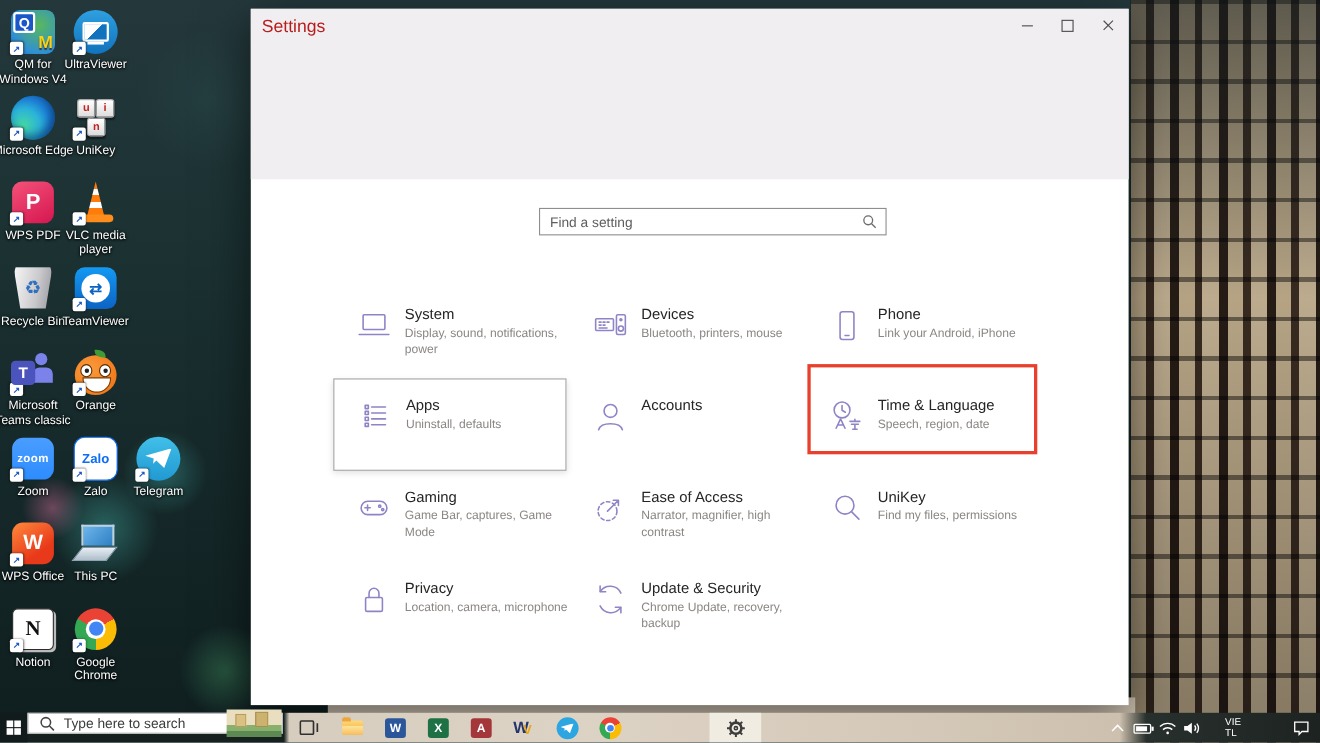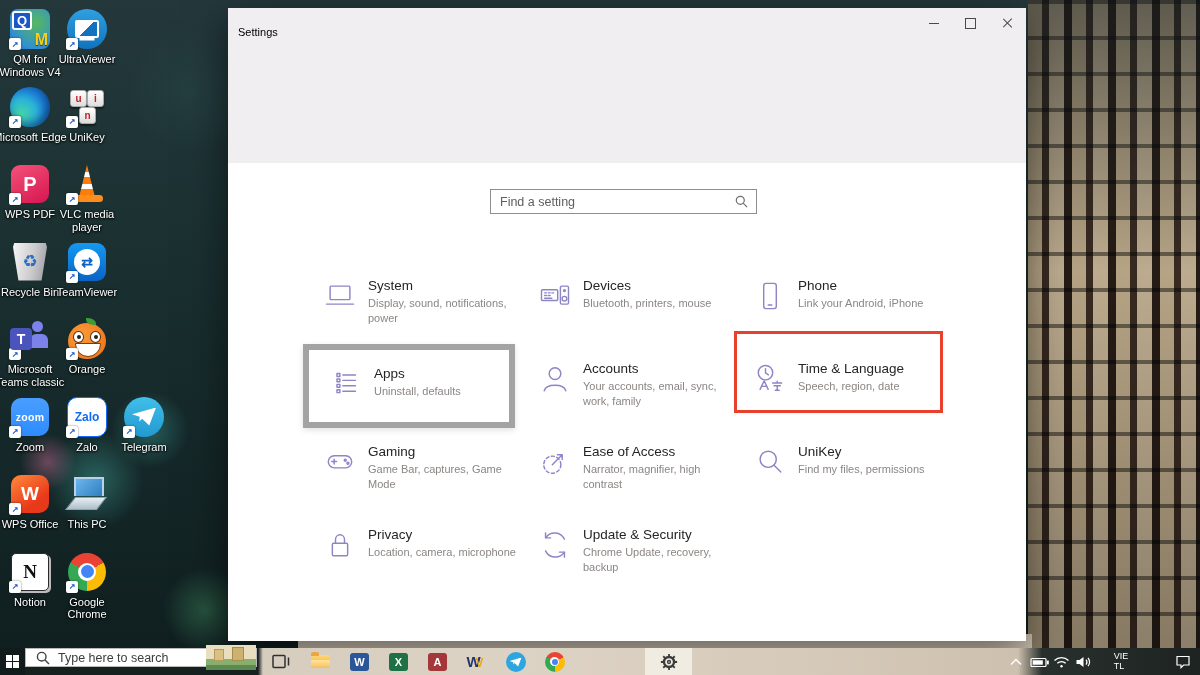--- a/index.html
+++ b/index.html
@@ -98,44 +98,44 @@
     display:flex;align-items:center;justify-content:center;box-shadow:2px 2px 0 #bbb}
   .g-chrome{width:38px;height:38px;border-radius:50%;position:relative;
     background:conic-gradient(from 60deg,#fbbc05 0 120deg,#34a853 0 240deg,#ea4335 0 360deg)}
   .g-chrome::before{content:"";position:absolute;inset:10px;background:#fff;border-radius:50%}
   .g-chrome::after{content:"";position:absolute;inset:12.5px;background:#4285f4;border-radius:50%}
 
   
   .settings-window{position:absolute;left:228px;top:8px;width:798px;height:633px;background:#fff;
     box-shadow:0 12px 40px rgba(0,0,0,.55)}
   .win-header{position:absolute;top:0;left:0;width:100%;height:155px;background:#f0eef0}
-  .win-title{position:absolute;left:10px;top:18px;font-size:11px;color:#000000}
+  .win-title{position:absolute;left:10px;top:8px;font-size:16px;color:#b91c1c}
   .win-controls{position:absolute;top:0;right:0;display:flex}
   .win-btn{width:37px;height:30px;display:flex;align-items:center;justify-content:center;cursor:pointer}
   .ctl-min i{display:block;width:10px;border-top:1.2px solid #4a4a4a}
   .ctl-max i{display:block;width:9px;height:9px;border:1.2px solid #4a4a4a}
   .ctl-close i{position:relative;display:block;width:12px;height:12px}
   .ctl-close i::before,.ctl-close i::after{content:"";position:absolute;left:5.4px;top:0;width:1.3px;height:12px;background:#4a4a4a}
   .ctl-close i::before{transform:rotate(45deg)}.ctl-close i::after{transform:rotate(-45deg)}
 
-  .find-box{position:absolute;left:262px;top:181px;width:267px;height:25px;background:#fff;
+  .find-box{position:absolute;left:262px;top:181px;width:316px;height:25px;background:#fff;
     border:1px solid #8f8d8f;box-sizing:border-box;display:flex;align-items:center}
   .find-box input{flex:1;border:none;outline:none;background:transparent;font-size:12.5px;color:#333;
     padding:0 6px 0 9px;font-family:"Liberation Sans",sans-serif}
   .find-box input::placeholder{color:#5f5d5d}
   .find-box .mag{margin-right:8px;flex:none;display:flex}
 
   .tiles{position:absolute;left:86px;top:262px;display:grid;grid-template-columns:repeat(3,215px);grid-auto-rows:83px}
   .tile{display:flex;padding:6px 8px;box-sizing:border-box;cursor:pointer}
   .tile-icon{width:36px;height:36px;margin:2px 10px 0 0;flex:none}
   .tile-icon svg{width:36px;height:36px}
   .tile-title{font-size:13.5px;color:#262524;margin:2px 0 3px}
   .tile-sub{font-size:11px;color:#8b8683;line-height:1.32;max-width:152px}
   .tile.highlighted{width:212px;height:84px;margin:-9px 0 0 -11px;padding:14px 8px 6px 19px;background:#fff;
-    border:6px solid #a3a3a3;box-shadow:0 2px 6px rgba(0,0,0,.12)}
+    border:1px solid #a3a3a3;box-shadow:0 2px 6px rgba(0,0,0,.12)}
   .highlight-box{position:absolute;left:506px;top:323px;width:209px;height:82px;box-sizing:border-box;
     border:3px solid #e8402c;pointer-events:none;z-index:5}
 
   
   .taskbar{position:absolute;left:0;bottom:0;width:1200px;height:27px;
     background:linear-gradient(90deg,#15201f 0,#15201f 258px,#d7cdbf 263px,#ddd3c5 520px,#d5c9b9 820px,
       #cdc0ae 1018px,#28302d 1042px,#1d2321 1200px)}
   .start{position:absolute;left:0;top:0;width:25px;height:27px;background:#121b1c;
     display:flex;align-items:center;justify-content:center;cursor:pointer}
   .winlogo{display:grid;grid-template-columns:6px 6px;grid-template-rows:6px 6px;gap:1px}
@@ -405,21 +405,20 @@
           <div class="tile-sub">Uninstall, defaults</div>
         </div>
       </div>
       <div class="tile">
         <div class="tile-icon"><svg viewBox="0 0 40 40" fill="none" stroke="#8d85c5" stroke-width="1.6" stroke-linecap="round" stroke-linejoin="round">
             <circle cx="20" cy="14" r="6.5"></circle>
             <path d="M8 33c2.5-8 21.5-8 24 0"></path>
           </svg></div>
         <div class="tile-text">
           <div class="tile-title">Accounts</div>
-          <div class="tile-sub">Your accounts, email, sync, work, family</div>
         </div>
       </div>
       <div class="tile">
         <div class="tile-icon"><svg viewBox="0 0 40 40" fill="none" stroke="#8d85c5" stroke-width="1.6" stroke-linecap="round" stroke-linejoin="round">
             <circle cx="15" cy="13" r="8"></circle>
             <path d="M15 8.5v4.8l3.3 2"></path>
             <path d="M9 31.5l4.5-9.5 4.5 9.5M10.7 28.2h5.8"></path>
             <path d="M23 24.5h10M28 22.5v2M24.5 27.5h7M28 27.5v5M25.8 32.5h4.4"></path>
           </svg></div>
         <div class="tile-text">

